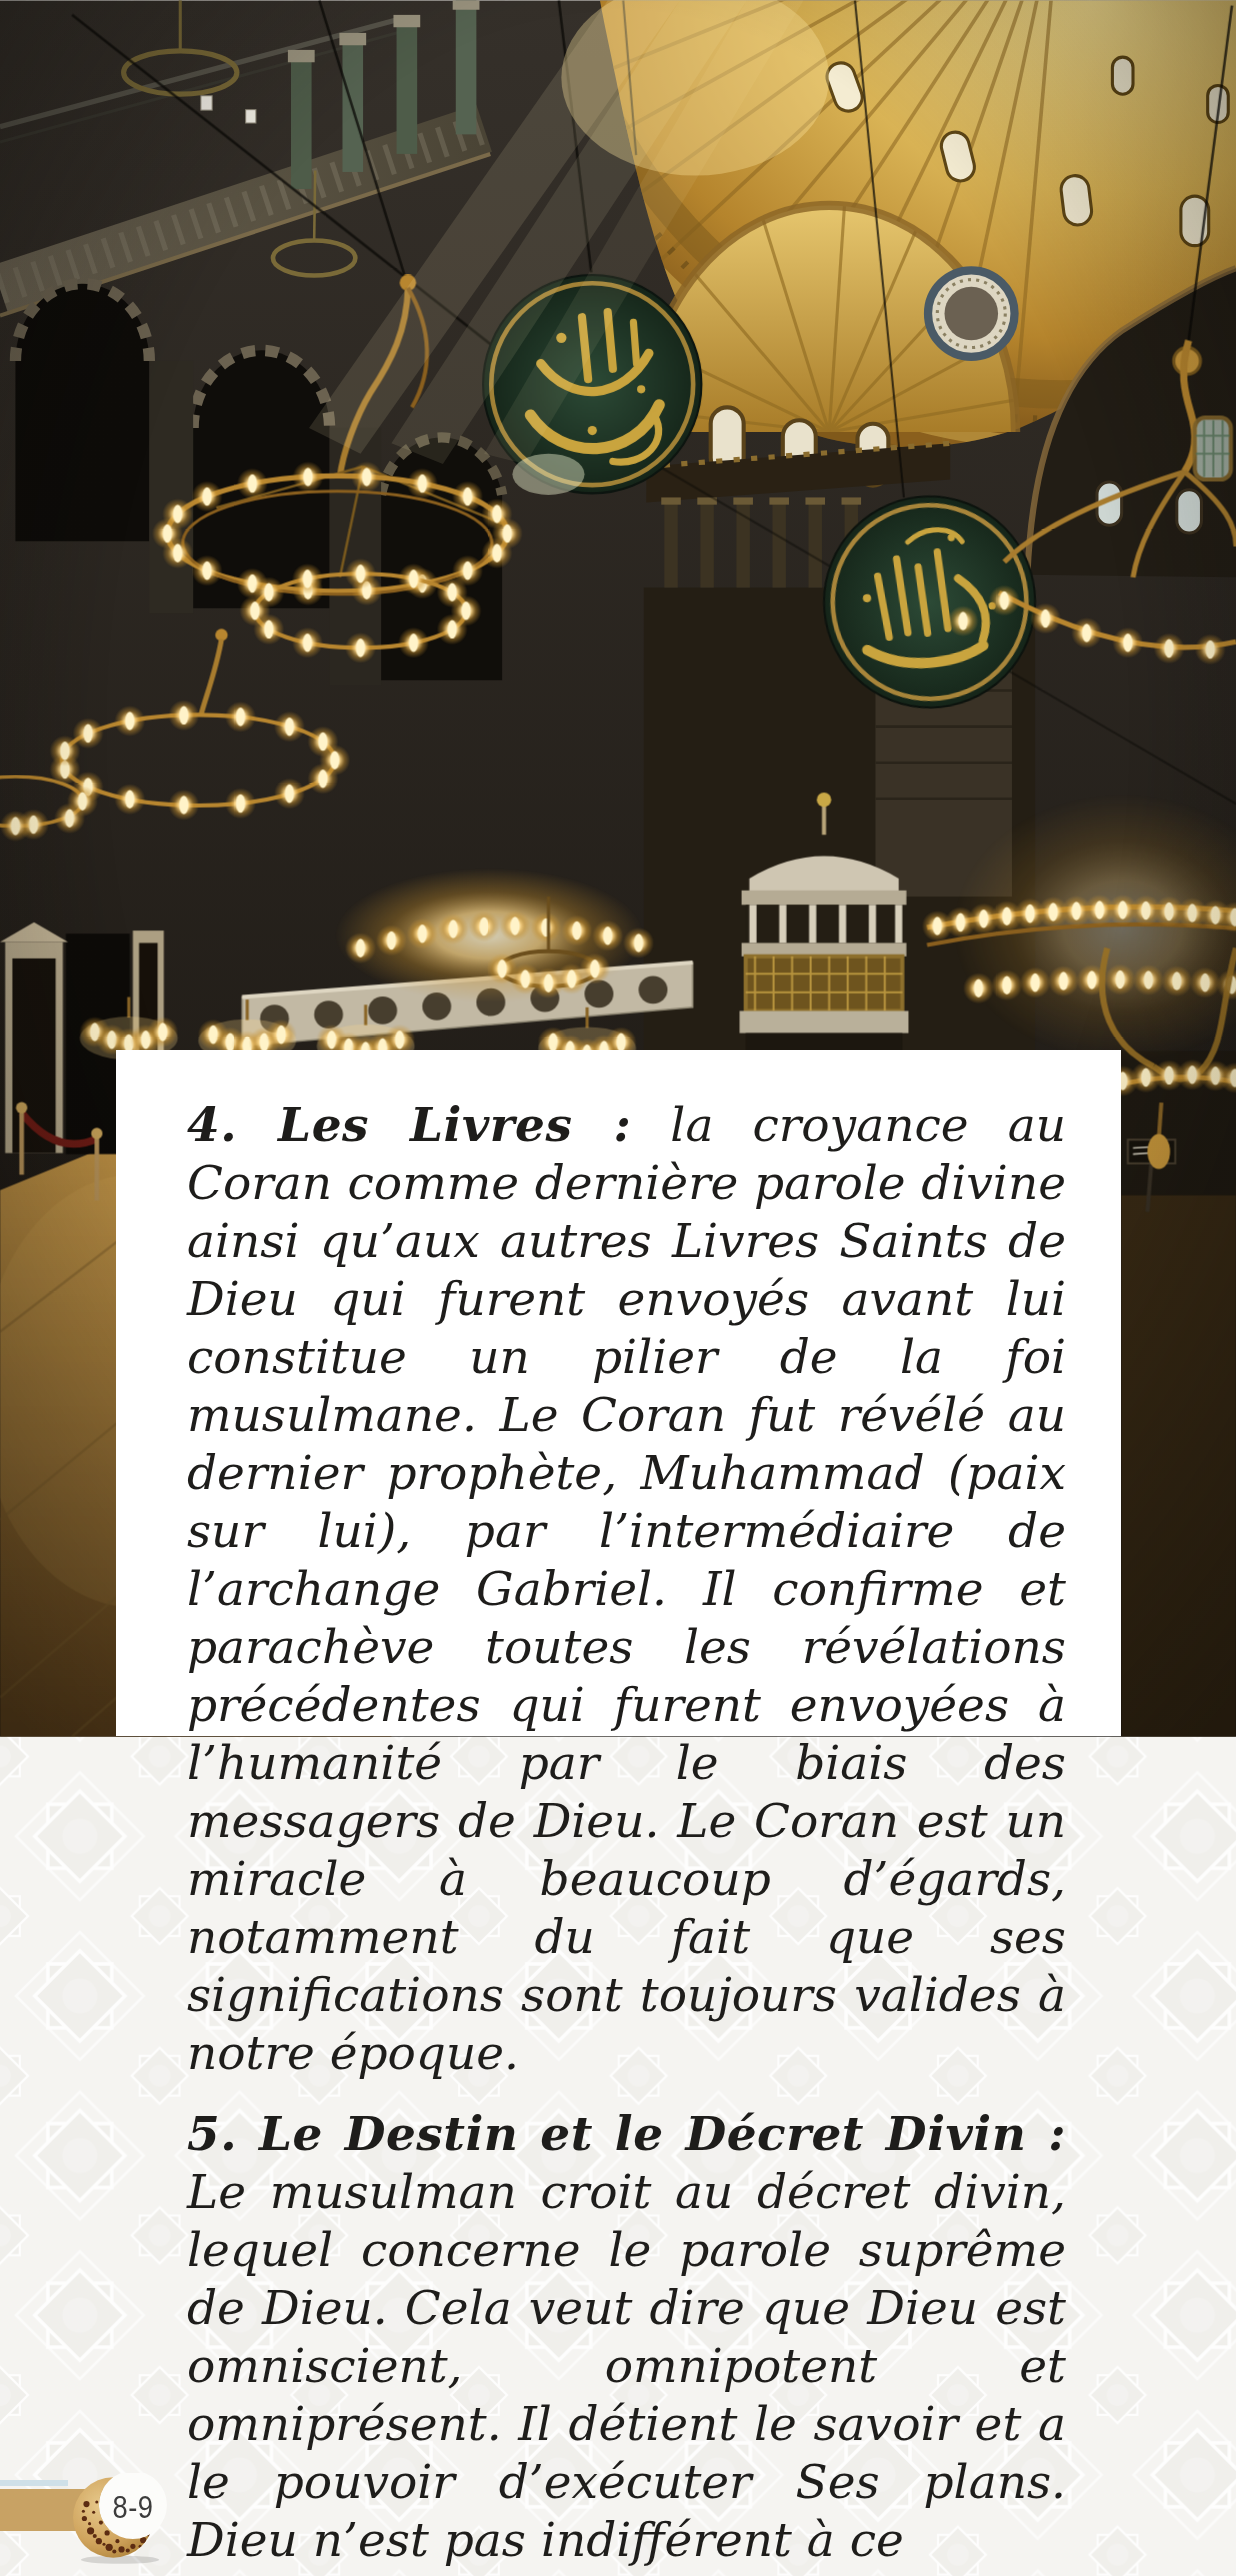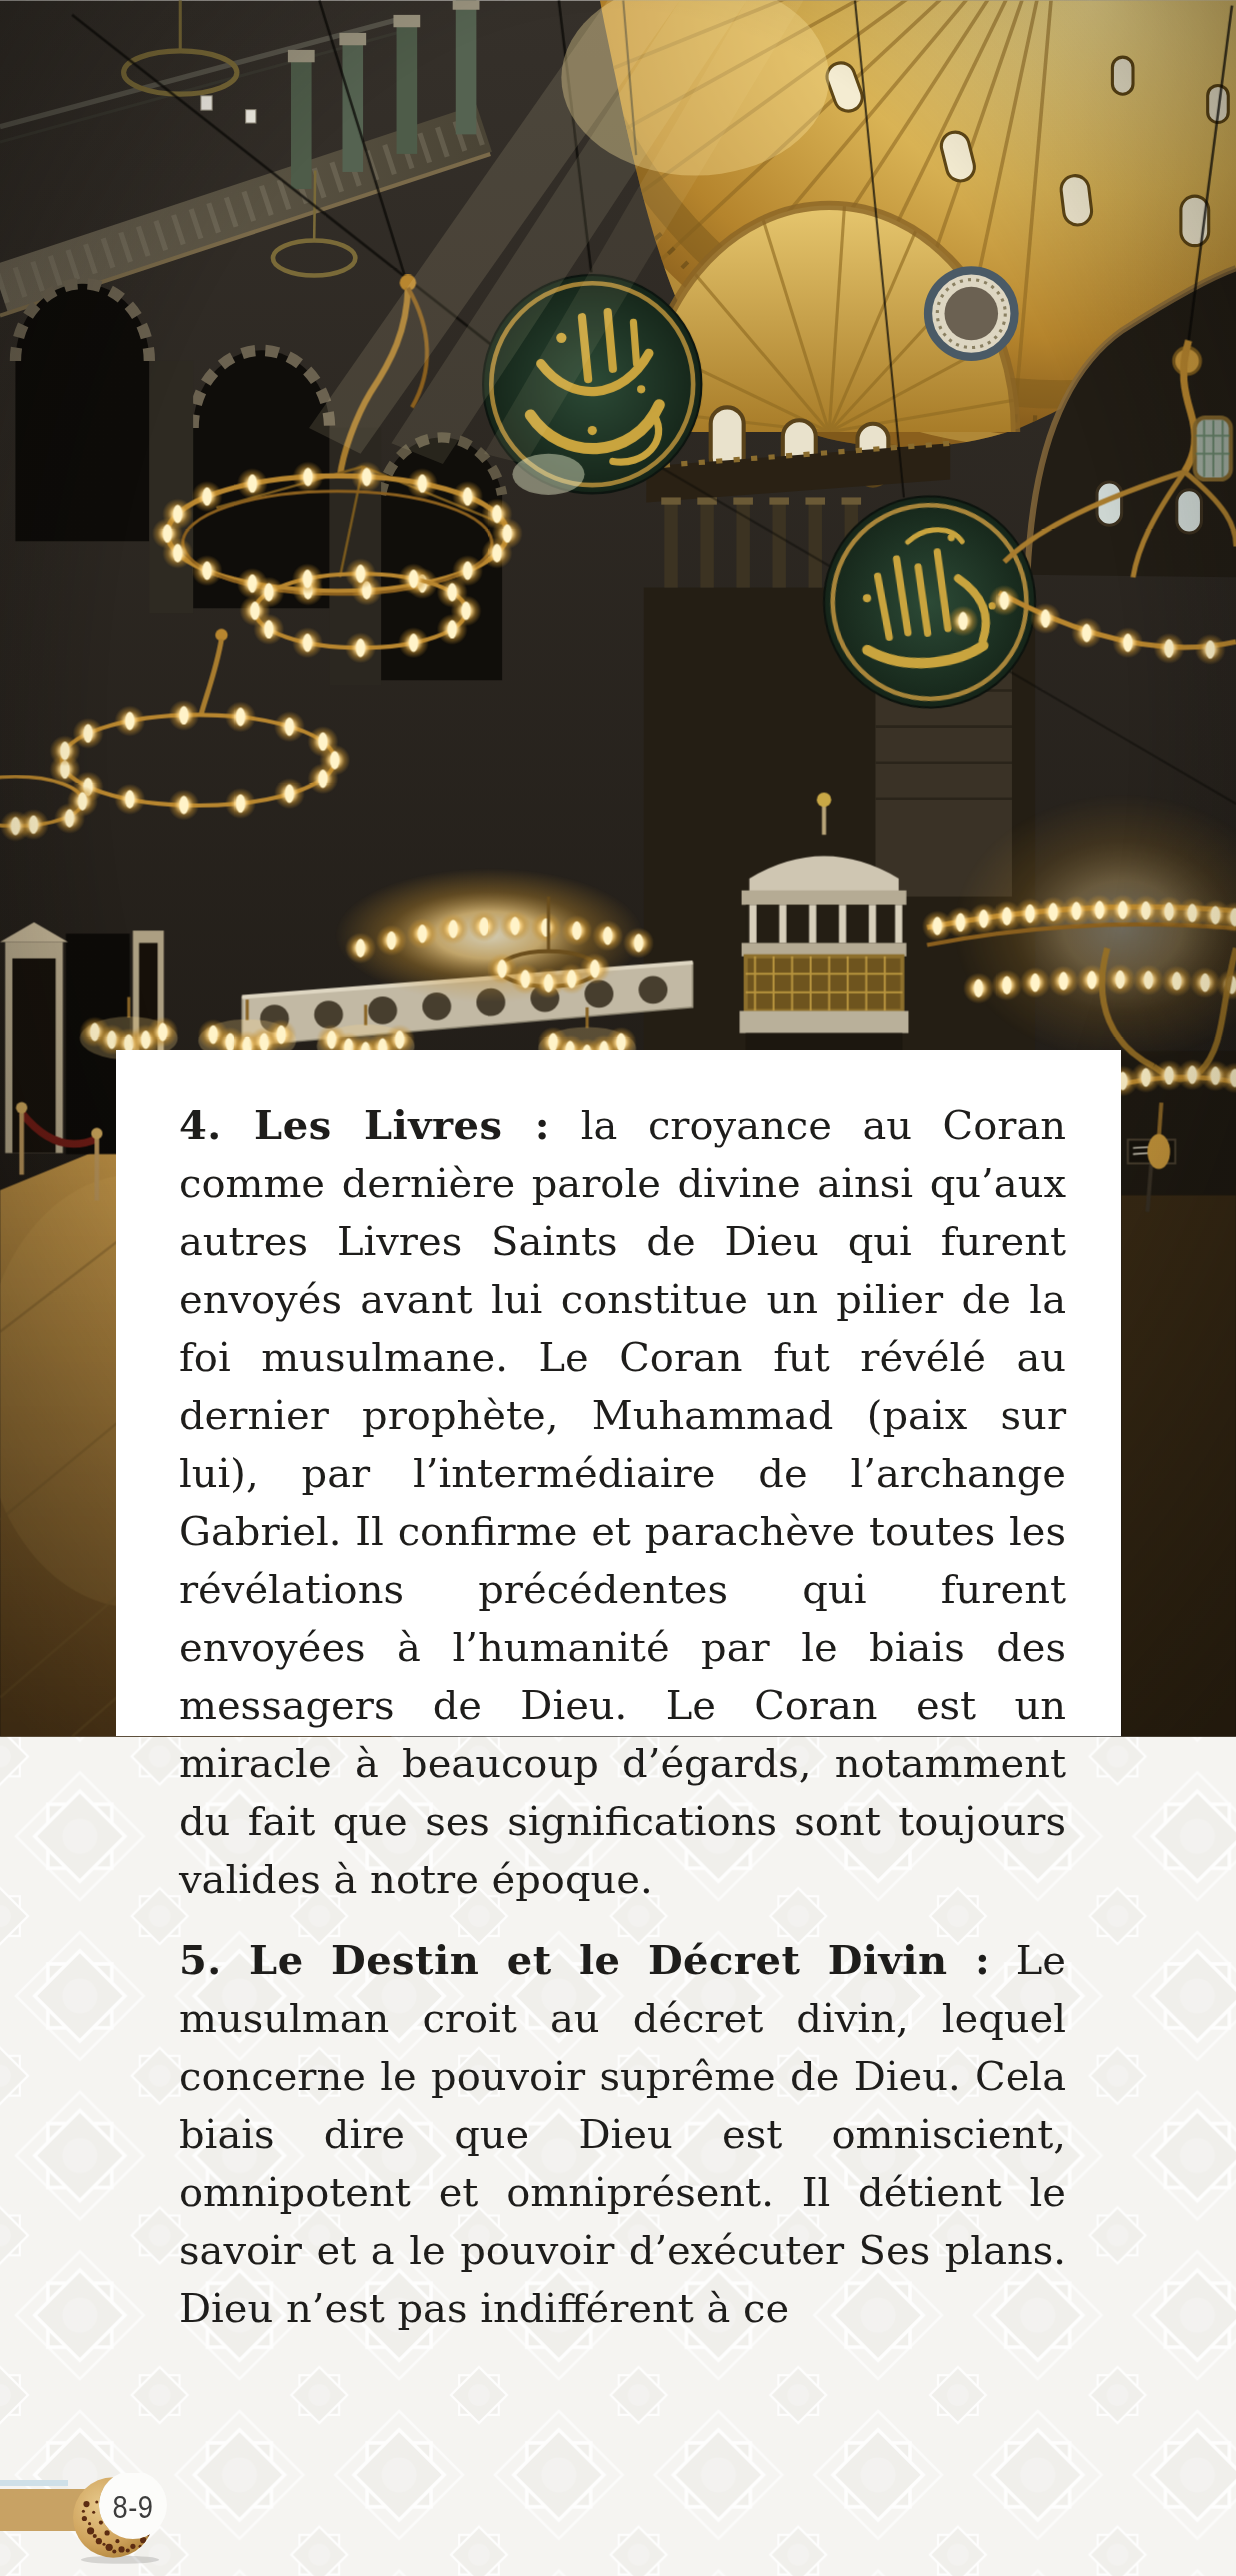--- a/index.html
+++ b/index.html
@@ -12,24 +12,25 @@
   .hero{position:absolute;left:0;top:0;width:1236px;height:1737px;}
   .text-panel{
     position:absolute;left:116px;top:1050px;width:1005px;height:686px;
     background:#ffffff;
   }
   .text-col{
     position:absolute;left:179px;top:1096px;width:887px;
     color:#1e1d1b;
   }
   .text-col p{
-    margin:0 0 23px 0;
-    font-size:40px;line-height:58px;
+    margin:0 0 23px 8px;
+    font-size:47px;line-height:58px;
     text-align:justify;
     letter-spacing:0px;
+    font-style:italic;
   }
   .text-col p strong{font-weight:700;letter-spacing:0.5px;}
   .gold-bar{
     position:absolute;left:0;top:2489px;width:133px;height:42px;
     background:#c8a264;
   }
   .blue-sliver{
     position:absolute;left:0;top:2480px;width:68px;height:6.2px;
     background:#cfe0e8;
   }
@@ -605,21 +606,21 @@
 
 <div class="text-panel"></div>
 
 <div class="text-col">
   <p>
     <strong>4. Les Livres&nbsp;:</strong>
     <span>la croyance au Coran comme dernière parole divine ainsi qu’aux autres Livres Saints de Dieu qui furent envoyés avant lui constitue un pilier de la foi musulmane. Le Coran fut révélé au dernier prophète, Muhammad (paix sur lui), par l’intermédiaire de l’archange Gabriel. Il confirme et parachève toutes les révélations précédentes qui furent envoyées à l’humanité par le biais des messagers de Dieu. Le Coran est un miracle à beaucoup d’égards, notamment du fait que ses significations sont toujours valides à notre époque.</span>
   </p>
   <p>
     <strong>5. Le Destin et le Décret Divin&nbsp;:</strong>
-    <span>Le musulman croit au décret divin, lequel concerne le pouvoir suprême de Dieu. Cela biais dire que Dieu est omniscient, omnipotent et omniprésent. Il détient le savoir et a le pouvoir d’exécuter Ses plans. Dieu n’est pas indifférent à ce</span>
+    <span>Le musulman croit au décret divin, lequel concerne le parole suprême de Dieu. Cela veut dire que Dieu est omniscient, omnipotent et omniprésent. Il détient le savoir et a le pouvoir d’exécuter Ses plans. Dieu n’est pas indifférent à ce</span>
   </p>
 </div>
 
 <div class="blue-sliver"></div>
 <div class="gold-bar"></div>
 
 <svg class="crescent-wrap" viewBox="0 0 190 178" width="98" height="92" xmlns="http://www.w3.org/2000/svg">
   <defs>
     <radialGradient id="goldC" cx="35%" cy="35%" r="80%">
       <stop offset="0" stop-color="#e7c98c"></stop>

